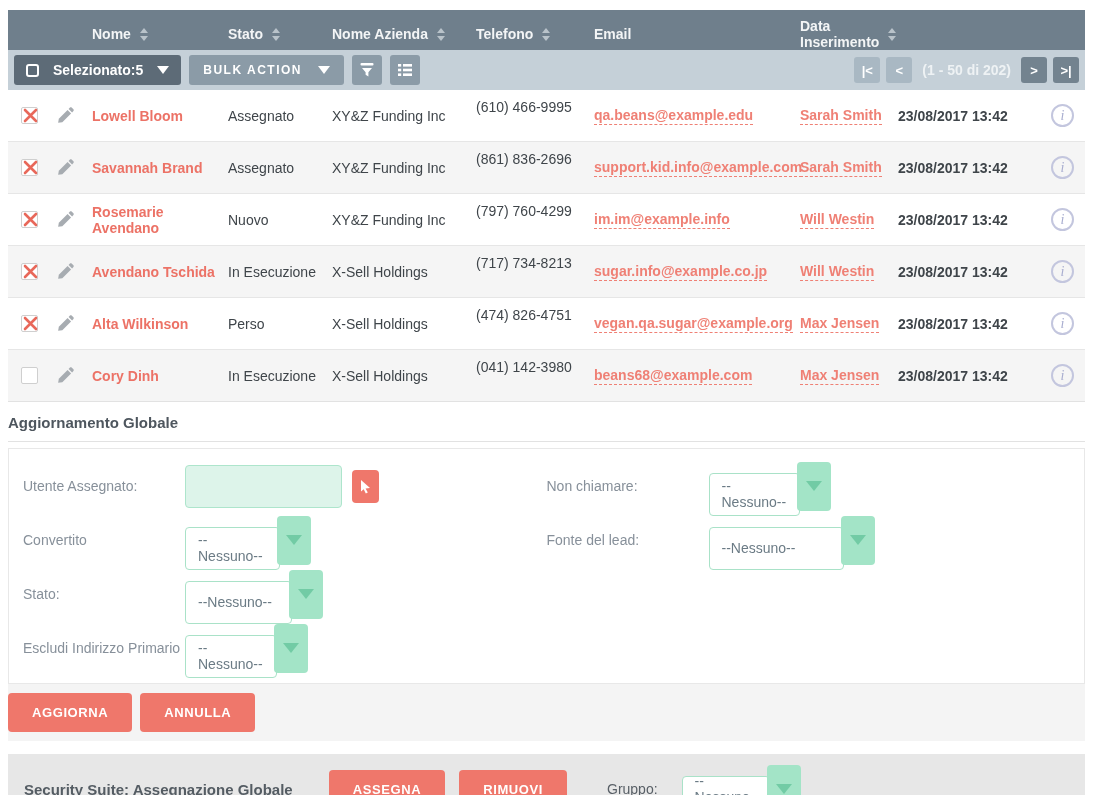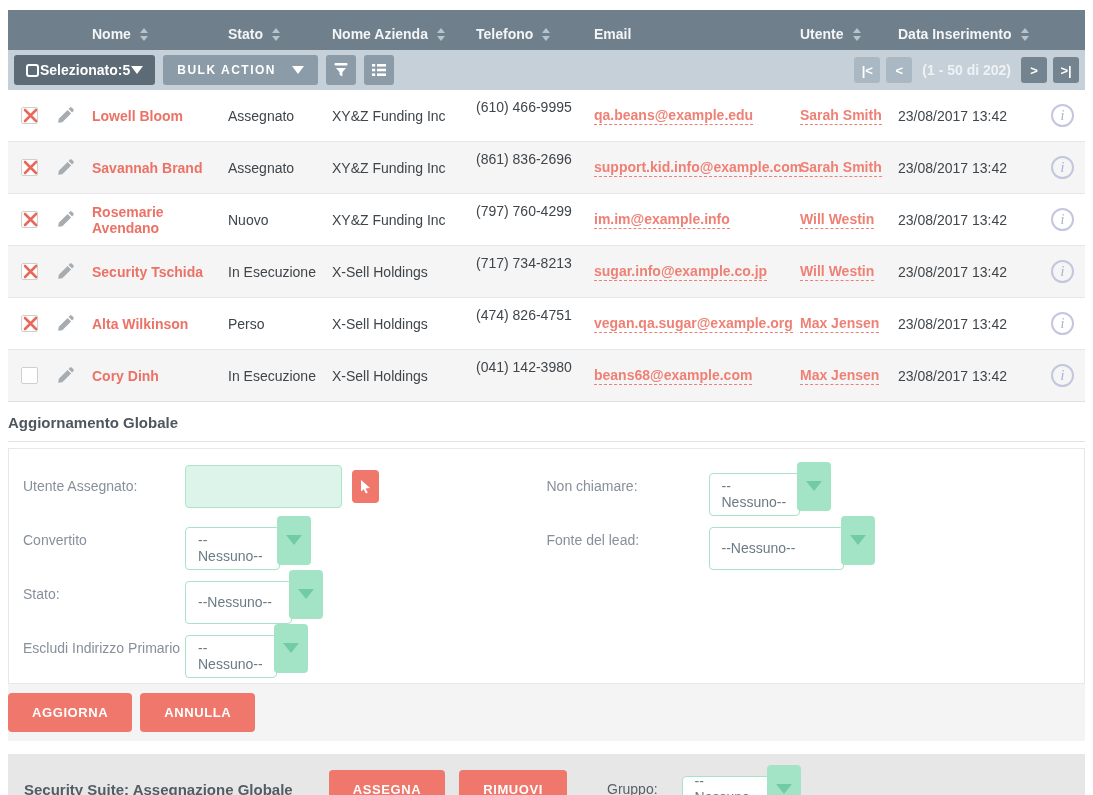--- a/index.html
+++ b/index.html
@@ -13,21 +13,21 @@
   .lh .hcell { display: flex; align-items: center; color: #f3f5f6; font-size: 14px; font-weight: bold; padding-right: 6px; margin-top: 8px; }
   .sort { display: inline-flex; flex-direction: column; gap: 3px; margin-left: 9px; }
   .sort i { width: 0; height: 0; border-left: 4px solid transparent; border-right: 4px solid transparent; display:block; }
   .sort .up { border-bottom: 5px solid #b9c3ca; }
   .sort .dn { border-top: 5px solid #b9c3ca; }
 
   
   .toolbar { background: #c5d0d8; height: 40px; display: flex; align-items: center; padding: 0 6px; }
   .tb-btn { height: 30px; border-radius: 3px; display: inline-flex; align-items: center; justify-content: center;
             color: #fff; font-weight: bold; cursor: pointer; border: none; }
-  .btn-selected { background: #5d6b77; padding: 0 12px; font-size: 14px; gap: 1px; }
+  .btn-selected { background: #5d6b77; padding: 0 12px; font-size: 14px; gap: 14px; }
   .btn-bulk { background: #8b9ba7; padding: 0 14px; font-size: 12px; letter-spacing: 1.5px; gap: 16px; margin-left: 8px; }
   .btn-sq { background: #8b9ba7; width: 30px; margin-left: 8px; }
   .cb-outline { width: 13px; height: 13px; border: 2px solid #fff; border-radius: 3px; }
   .caret { width: 0; height: 0; border-left: 6px solid transparent; border-right: 6px solid transparent; border-top: 8px solid #fff; }
   .pager { margin-left: auto; display: flex; align-items: center; gap: 6px; }
   .pg-btn { width: 26px; height: 26px; border-radius: 3px; color: #fff; font-size: 13px; font-weight: bold;
             display: flex; align-items: center; justify-content: center; border: none; }
   .pg-off { background: #a9b8c3; }
   .pg-on  { background: #73838f; cursor: pointer; }
   .pg-range { color: #eef2f4; font-size: 14px; font-weight: bold; padding: 0 4px; }
@@ -41,21 +41,21 @@
   .cell.center { justify-content: center; padding-right: 0; }
   .cb-cell { padding-left: 13px; }
   .edit-cell { padding-left: 10px; }
   .cb { width: 17px; height: 17px; border: 1px solid #cfcfcf; background: #fff; border-radius: 2px;
         position: relative; cursor: pointer; flex: none; }
   .cb svg { position: absolute; left: -2px; top: -3px; display: none; }
   .cb.checked svg { display: block; }
   a.lead { color: #ec7266; font-weight: bold; text-decoration: none; cursor: pointer; }
   a.dashed { color: #ef8075; text-decoration: none; border-bottom: 1px dashed #ef8075; padding-bottom: 1px;
              font-weight: bold; cursor: pointer; }
-  .date { font-weight: normal; }
+  .date { font-weight: bold; }
   .info-i { width: 23px; height: 23px; border: 2px solid #c3c6de; border-radius: 50%; color: #a9aed0;
             font-family: "Liberation Serif", serif; font-style: italic; font-size: 14px;
             display: flex; align-items: center; justify-content: center; cursor: pointer; }
 
   
   .mu-title { border-top: 1px solid #e2e2e2; margin-top: -1px; padding: 12px 0 10px 0; color: #4e565e;
               font-size: 15px; font-weight: bold; border-bottom: 1px solid #e2e2e2; }
   .mu-panel { border: 1px solid #e8e8e8; background: #fff; margin-top: 6px; padding: 12px 14px 6px 14px;
               display: flex; }
   .mu-col { width: 50%; }
@@ -116,27 +116,20 @@
     </div>
     <div class="hcell">
       <span>Telefono</span>
       <span class="sort">
           <i class="up"></i>
           <i class="dn"></i>
         </span>
     </div>
     <div class="hcell">
       <span>Email</span>
-    </div>
-    <div class="hcell">
-      <span>Utente</span>
-      <span class="sort">
-          <i class="up"></i>
-          <i class="dn"></i>
-        </span>
     </div>
     <div class="hcell">
       <span>Data Inserimento</span>
       <span class="sort">
           <i class="up"></i>
           <i class="dn"></i>
         </span>
     </div>
     <div class="hcell"></div>
   </div>
@@ -305,21 +298,21 @@
           </svg>
         </span>
       </div>
       <div class="cell edit-cell">
         <svg width="18" height="18" viewBox="0 0 16 16" style="cursor:pointer">
           <path d="M10.3 2.6 L13.4 5.7 L5.6 13.5 L1.9 14.1 L2.5 10.4 Z" fill="#a7acb1"></path>
           <path d="M11.2 1.7 L12.4 0.5 C12.8 0.1 13.5 0.1 13.9 0.5 L15.5 2.1 C15.9 2.5 15.9 3.2 15.5 3.6 L14.3 4.8 Z" fill="#a7acb1"></path>
         </svg>
       </div>
       <div class="cell">
-        <a class="lead">Security Tschida</a>
+        <a class="lead">Avendano Tschida</a>
       </div>
       <div class="cell">
           <span class="status-text">In Esecuzione</span>
         </div>
       <div class="cell">
           <span class="company-text">X-Sell Holdings</span>
         </div>
       <div class="cell top">
           <span class="phone-text">(717) 734-8213</span>
         </div>

